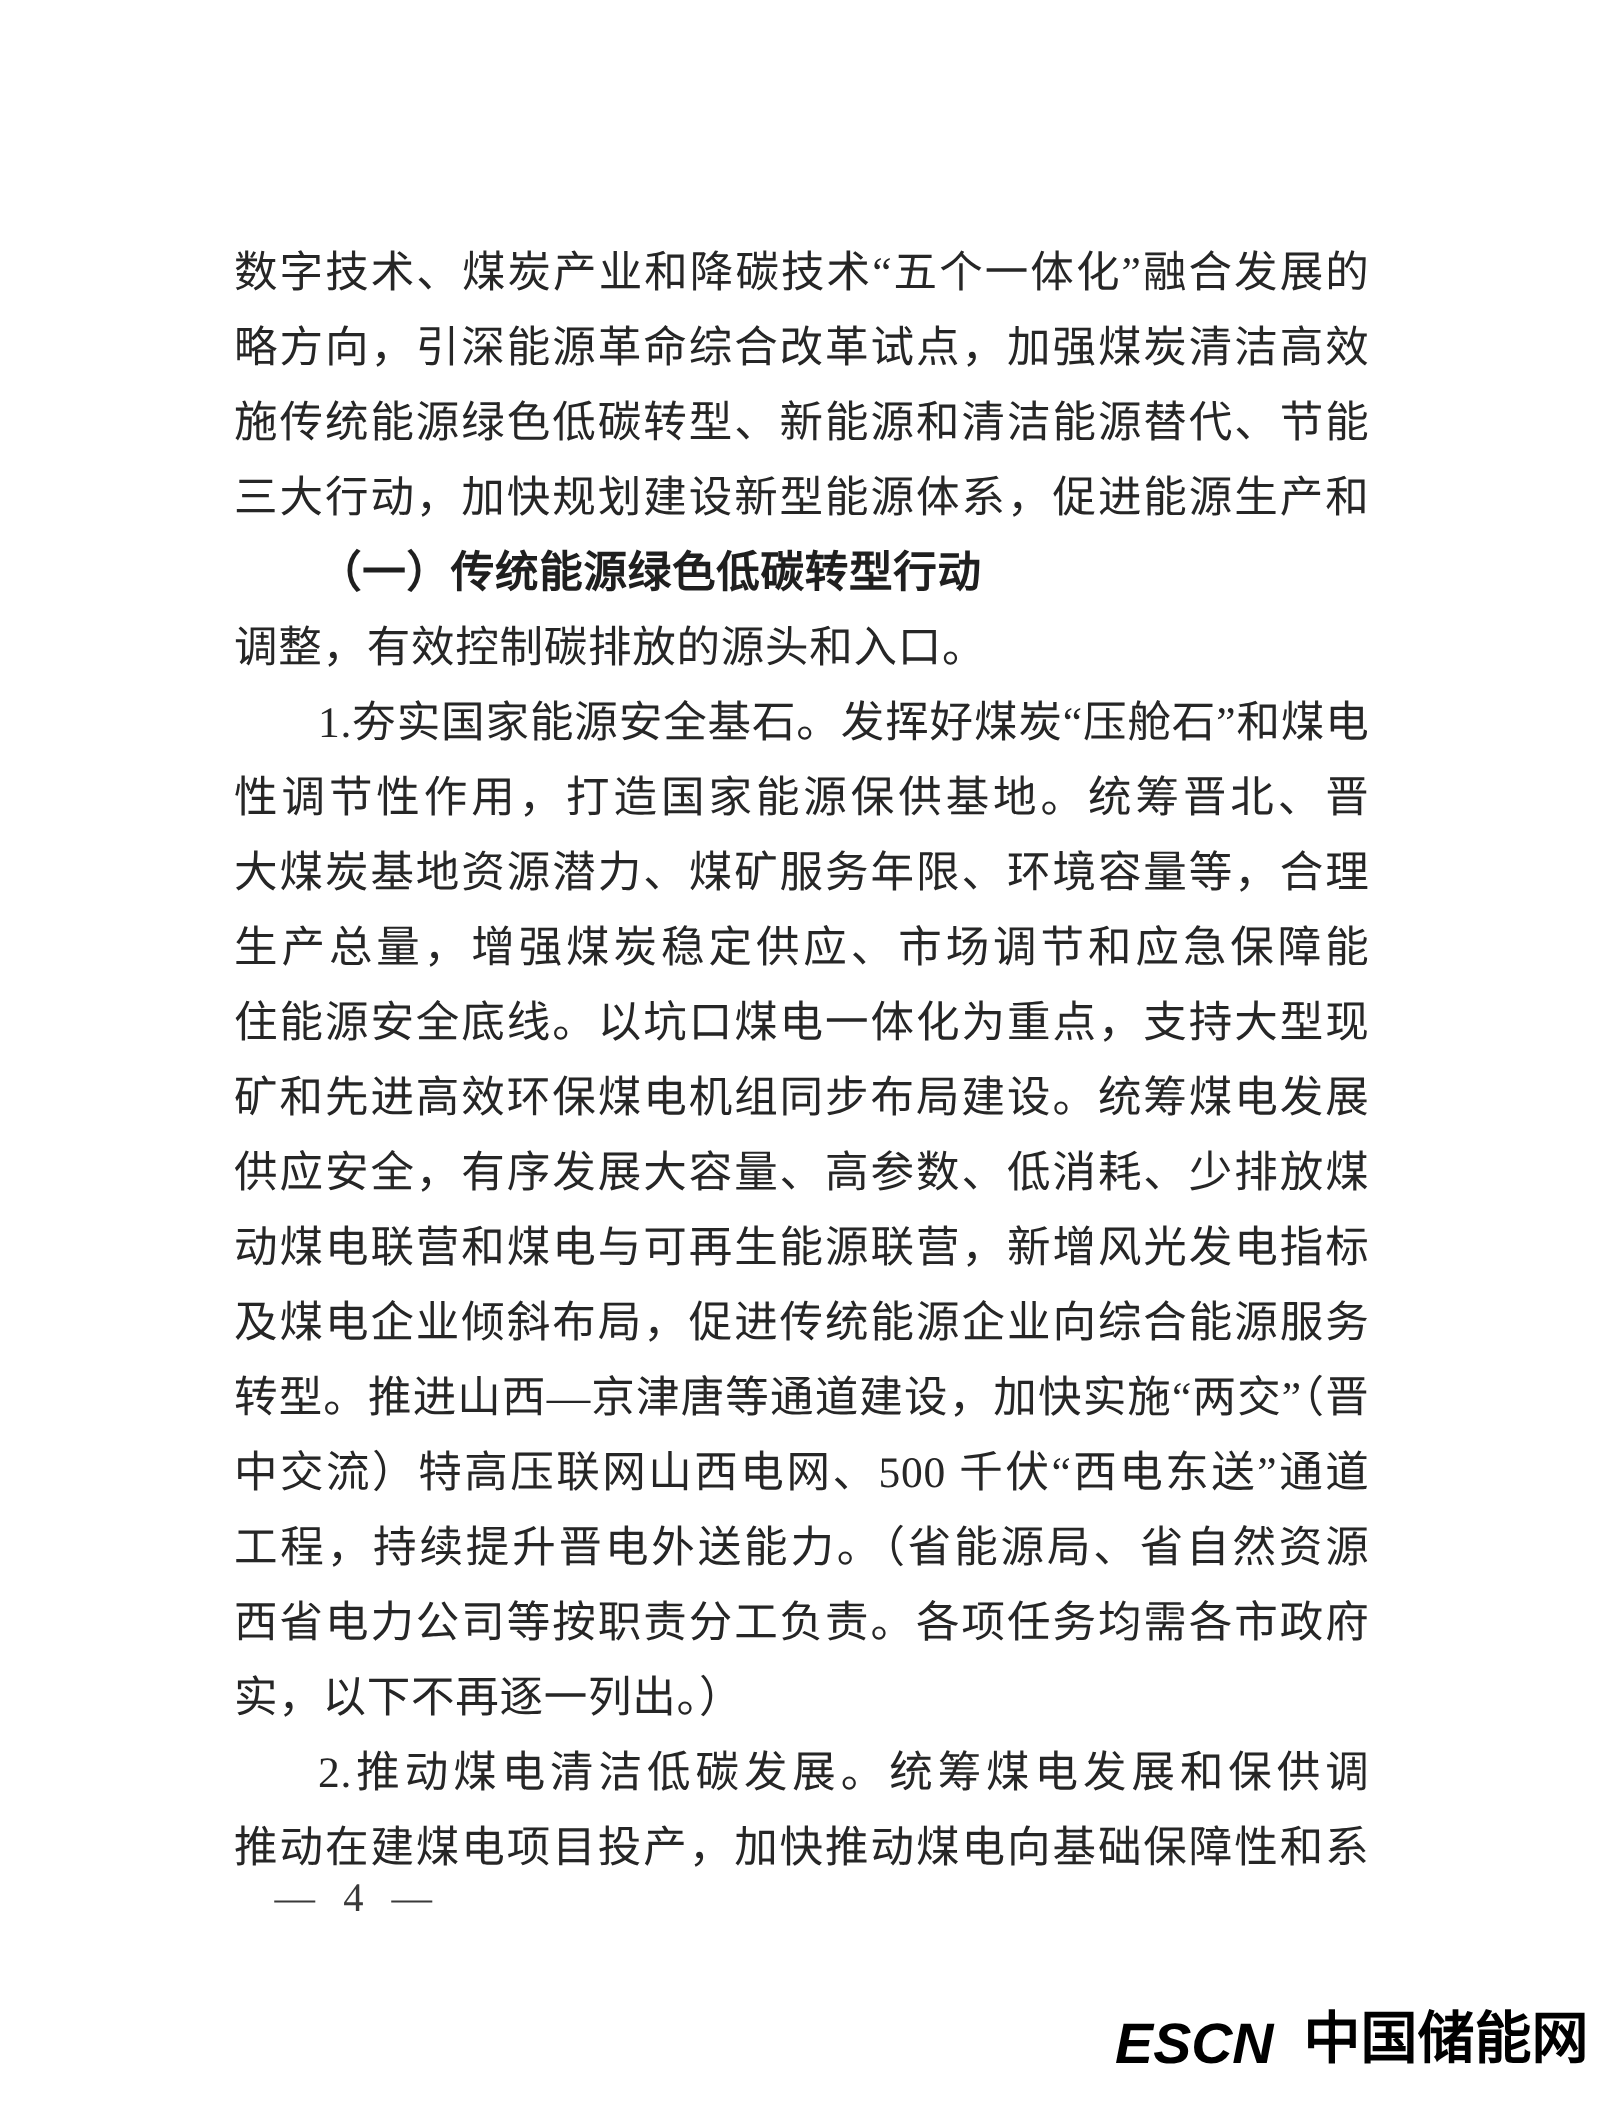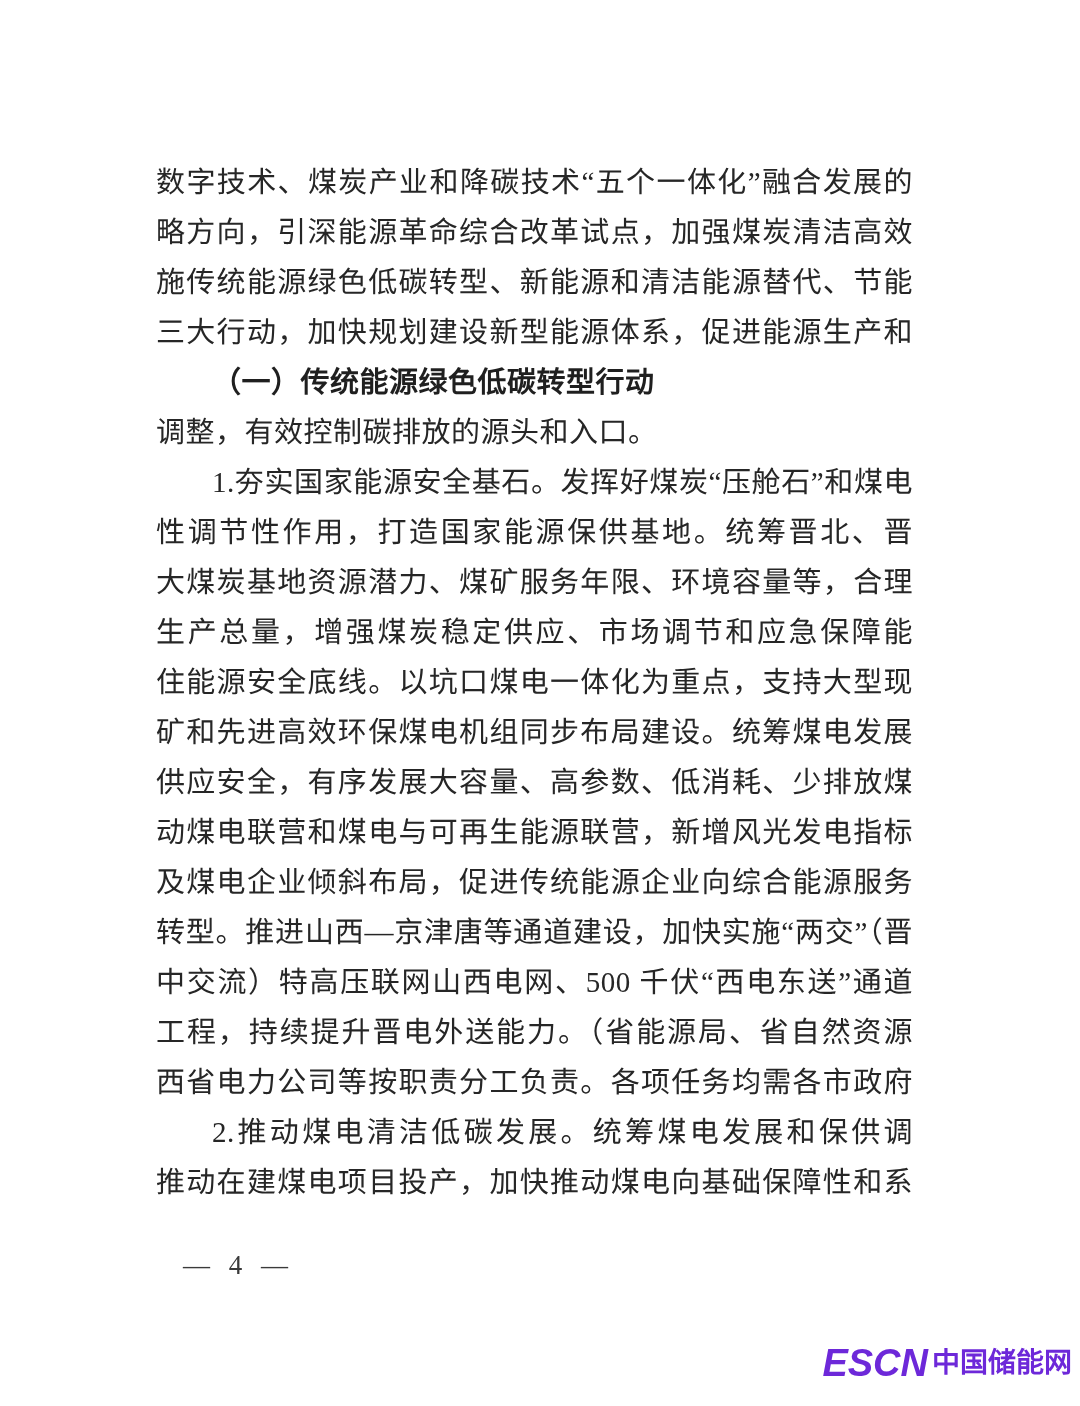--- a/index.html
+++ b/index.html
@@ -44,39 +44,38 @@
   }
   .page-number {
     position: absolute;
     left: 183px; top: 1250px;
     font-size: 27px;
     color: #3a3a3a;
     letter-spacing: 6px;
   }
   .watermark {
     position: absolute;
-    right: 8px; top: 1344px;
+    right: 21px; top: 1344px;
     display: flex;
-    align-items: center;
-    color: #6d28d9;
+    color: #000000;
     white-space: nowrap;
   }
   .watermark .logo {
     font-family: "Liberation Sans", "DejaVu Sans", sans-serif;
     font-weight: bold;
     font-style: italic;
     font-size: 38px;
     letter-spacing: 0px;
     line-height: 1;
   }
   .watermark .site {
-    font-family: Liberation Sans, sans-serif;
+    font-family: Liberation Mono, monospace;
     font-weight: bold;
-    font-size: 28px;
-    margin-left: 4px;
+    font-size: 38px;
+    margin-left: 20px;
     line-height: 1;
   }
 </style>
 </head>
 <body>
 
 <div class="page">
 
   <div class="text-block">
 
@@ -94,20 +93,21 @@
     <div class="line fill">生产总量，增强煤炭稳定供应、市场调节和应急保障能力，坚决兜</div>
     <div class="line fill">住能源安全底线。以坑口煤电一体化为重点，支持大型现代化煤</div>
     <div class="line fill">矿和先进高效环保煤电机组同步布局建设。统筹煤电发展和电力</div>
     <div class="line fill">供应安全，有序发展大容量、高参数、低消耗、少排放煤电机组。推</div>
     <div class="line fill">动煤电联营和煤电与可再生能源联营，新增风光发电指标向煤炭</div>
     <div class="line fill">及煤电企业倾斜布局，促进传统能源企业向综合能源服务供应商</div>
     <div class="line fill">转型。推进山西—京津唐等通道建设，加快实施“两交”（晋北、晋</div>
     <div class="line fill">中交流）特高压联网山西电网、500 千伏“西电东送”通道优化调整</div>
     <div class="line fill">工程，持续提升晋电外送能力。（省能源局、省自然资源厅、国网山</div>
     <div class="line fill">西省电力公司等按职责分工负责。各项任务均需各市政府贯彻落</div>
+    <div class="line">实，以下不再逐一列出。）</div>
 
     <div class="line fill indent">2.推动煤电清洁低碳发展。统筹煤电发展和保供调峰，有序</div>
     <div class="line fill">推动在建煤电项目投产，加快推动煤电向基础保障性和系统调节</div>
   </div>
 
   <div class="page-number">— 4 —</div>
 
   <div class="watermark">
     <span class="logo">ESCN</span>
     <span class="site">中国储能网</span>

